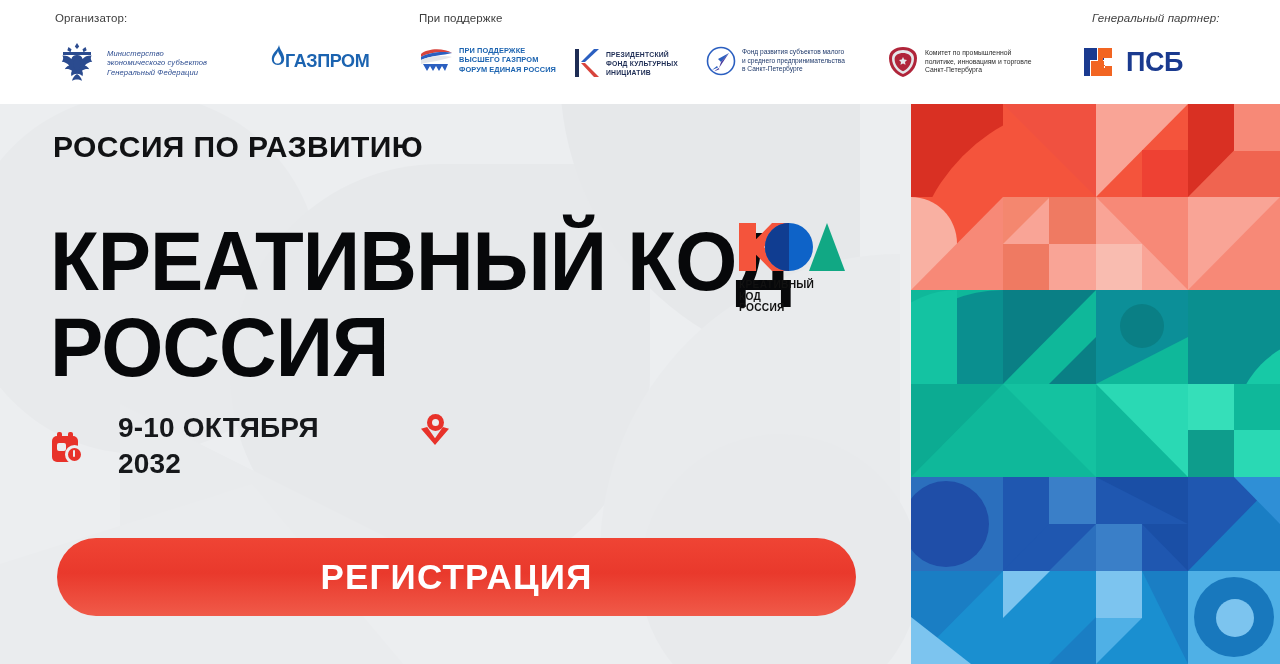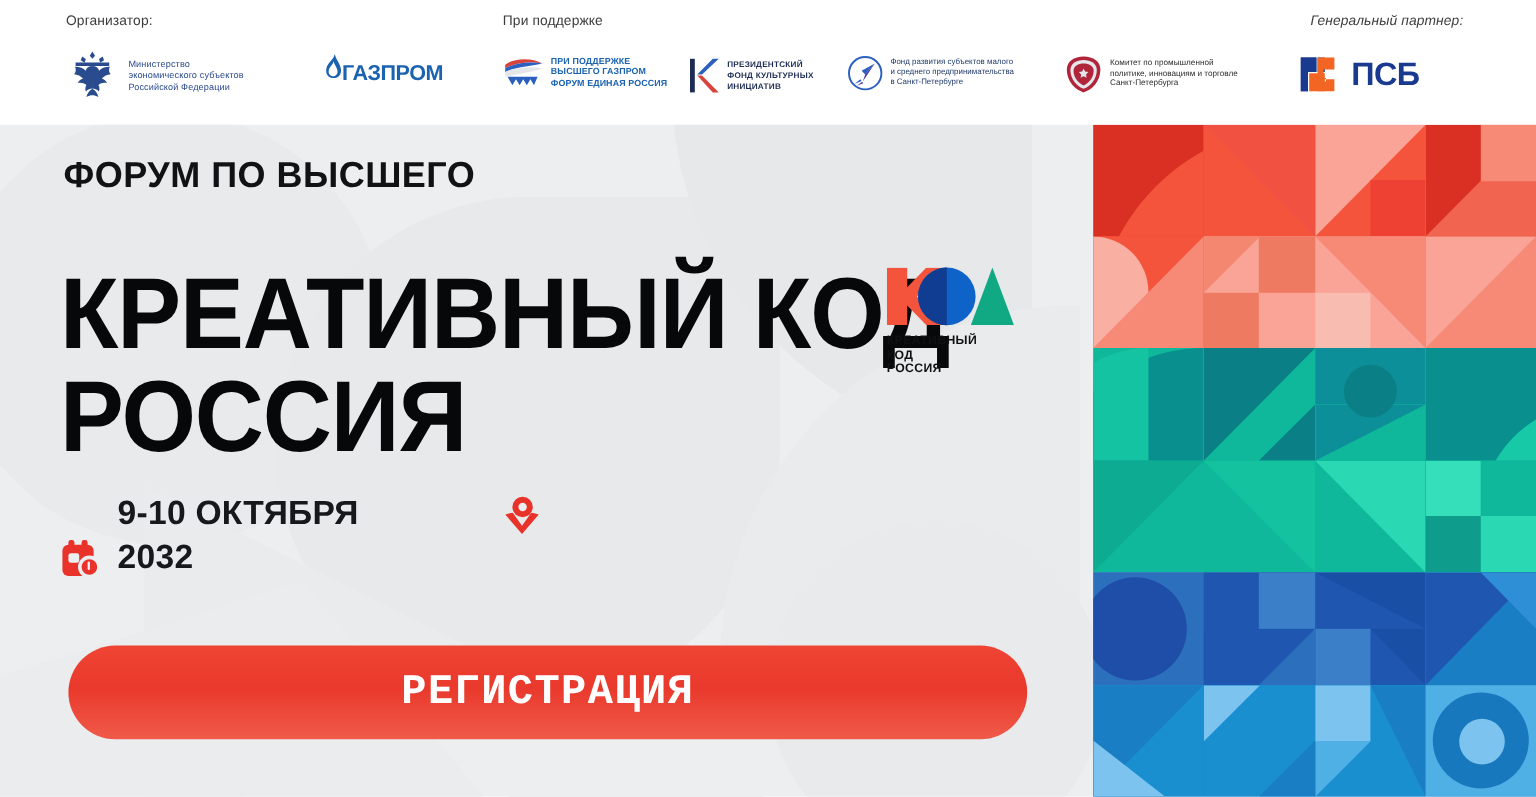--- a/index.html
+++ b/index.html
@@ -18,21 +18,21 @@
   .lbl-org{ left:55px;  top:12px; }
   .lbl-sup{ left:419px; top:12px; }
   .lbl-gen{ left:1092px; top:12px;font-style:italic; }
 
   .logo{ position:absolute; display:flex; align-items:center; }
 
   
   .l-minec{ left:54px; top:40px; }
   .minec-emblem{ width:46px; height:46px; position:relative; flex:0 0 auto; }
   .minec-txt{ margin-left:7px; font-size:7.6px; line-height:9.6px; color:#2b4b8f;
-              letter-spacing:.1px; white-space:nowrap; }
+              letter-spacing:.1px; white-space:nowrap;font-style:italic; }
 
   
   .l-gazprom{ left:262px; top:44px; }
   .gz-flame{ position:relative; width:30px; height:34px; flex:0 0 auto; }
   .gz-word{ font-size:18px; font-weight:bold; color:#1b63b0; letter-spacing:-.4px;
             margin-left:-7px; }
 
   
   .l-er{ left:420px; top:46px; }
   .er-mark{ width:34px; height:28px; position:relative; flex:0 0 auto; }
@@ -85,21 +85,21 @@
           border-radius:50%; background:#0e63c8; }
   .kkr-o::after{ content:""; position:absolute; left:0; top:0; width:24px; height:48px;
           border-radius:48px 0 0 48px; background:#103d91; }
   .kkr-d{ position:absolute; left:70px; top:0; width:36px; height:48px;
           background:#11a884; clip-path:polygon(50% 0,100% 100%,0 100%); }
   .kkr-text{ position:absolute; left:0; top:56px; font-size:10.2px; font-weight:800;
              line-height:11.5px; color:#111; letter-spacing:.3px; }
 
   
   .meta{ position:absolute; left:0; top:306px; width:911px; height:110px; }
-  .meta-item{ position:absolute; display:flex; align-items:flex-end; }
+  .meta-item{ position:absolute; display:flex; align-items:center;gap:20px; }
   .mi-date{ left:52px; top:0; }
   .mi-place{ left:421px; top:0; }
   .meta-ico{ position:relative; flex:0 0 auto; margin-top:4px; }
   .meta-txt{ margin-left:14px; font-size:28px; font-weight:600; line-height:36px;
              color:#16181b; letter-spacing:.2px; white-space:nowrap; }
 
   
   .ico-cal{ width:32px; height:32px; }
   .ico-cal .cal-body{ position:absolute; left:0; top:4px; width:26px; height:26px;
       border-radius:5px; background:#e8322a; }
@@ -122,21 +122,21 @@
       border-radius:50%; background:#eceef0; }
   .ico-pin .pin-base{ position:absolute; left:0; top:13px; width:28px; height:18px;
       background:#e8322a;
       clip-path:polygon(0 10%,22% 0,50% 62%,78% 0,100% 10%,50% 100%); }
 
   
   .cta{ position:absolute; left:57px; top:434px; width:799px; height:78px;
         border-radius:40px; border:0; cursor:pointer; color:#fff;
         background:linear-gradient(180deg,#ef4434 0%,#e9392c 45%,#f05a49 100%);
         font-size:35px; font-weight:800; letter-spacing:1.2px;
-        font-family:Liberation Mono, monospace; }
+        font-family:Liberation Sans, sans-serif; }
 
   
   .pattern{ position:absolute; left:911px; top:104px; width:369px; height:560px;
             overflow:hidden; }
   .prow{ position:absolute; left:0; width:369px; }
   .pr-red{   top:0;   height:186px; }
   .pr-green{ top:186px; height:187px; }
   .pr-blue{  top:373px; height:187px; }
   .cell{ position:absolute; overflow:hidden; }
   .cell > b{ position:absolute; display:block; }
@@ -172,21 +172,21 @@
               <path d="M23 15 c-3 0-5 1.6-5.6 4 -2-2.4-5.4-3.6-9-3.4 1.2 2 1 4.4-.6 6.2 2.8 .2 5.6 1.6 7.4 3.6 -2 .6-3.6 2-4.4 3.8 2.6-.6 5.2 0 7.2 1.6 -1 1.6-1.2 3.6-.4 5.4 1.6-1.6 3.6-2.4 5.6-2.4v-18.8z"></path>
               <path d="M23 15 c3 0 5 1.6 5.6 4 2-2.4 5.4-3.6 9-3.4 -1.2 2-1 4.4 .6 6.2 -2.8 .2-5.6 1.6-7.4 3.6 2 .6 3.6 2 4.4 3.8 -2.6-.6-5.2 0-7.2 1.6 1 1.6 1.2 3.6 .4 5.4 -1.6-1.6-3.6-2.4-5.6-2.4v-18.8z"></path>
               <ellipse cx="23" cy="24" rx="3.6" ry="6.4"></ellipse>
               <path d="M23 34 c-2.6 1.6-4.4 4-5 6.8 1.8-1 3.4-1.4 5-1.4 1.6 0 3.2 .4 5 1.4 -.6-2.8-2.4-5.2-5-6.8z"></path>
             </g>
           </svg>
         </span>
         <span class="minec-txt">
           <span>Министерство</span><br>
           <span>экономического субъектов</span><br>
-          <span>Российской Федерации</span>
+          <span>Генеральный Федерации</span>
         </span>
       </div>
 
       <div class="logo l-gazprom">
         <span class="gz-flame">
           <svg width="30" height="34" viewBox="0 0 30 34">
             <path d="M17 1 c-1 5-6 7-7 12 -1 5 2 8 6 8 4 0 7-3 6-8 -1-5-4-7-5-12z" fill="#1b63b0"></path>
             <path d="M16 7 c-.6 3-3.4 4.4-4 7.6 -.6 3 1.2 5 3.6 5 2.4 0 4.2-2 3.6-5 -.6-3-2.6-4.6-3.2-7.6z" fill="#fff"></path>
           </svg>
         </span>
@@ -280,21 +280,21 @@
       <i style="left:230px;top:60px;width:420px;height:420px;border-radius:50% 0 50% 50%;background:#e7e9eb;"></i>
       <i style="left:560px;top:-30px;width:300px;height:300px;border-radius:0 0 0 100%;background:#e6e8ea;"></i>
       <i style="left:600px;top:150px;width:300px;height:300px;border-radius:100% 0 0 0;background:#e9ebed;"></i>
       <i style="left:330px;top:190px;width:260px;height:260px;background:#e7e9eb;clip-path:polygon(50% 0,100% 50%,50% 100%,0 50%);"></i>
       <i style="left:120px;top:300px;width:300px;height:300px;background:#e9ebed;clip-path:polygon(0 0,100% 50%,0 100%);"></i>
       <i style="left:640px;top:330px;width:280px;height:280px;border-radius:50%;background:#e8eaec;"></i>
       <i style="left:0px;top:380px;width:420px;height:200px;background:#eaecee;clip-path:polygon(0 40%,60% 0,100% 100%,0 100%);"></i>
     </div>
 
     <div class="kicker">
-      <span>ФОРУМ ПО ВЫСШЕГО</span><br>
+      <span>РОССИЯ ПО РАЗВИТИЮ</span><br>
     </div>
 
     <div class="bigtitle">
       <span>КРЕАТИВНЫЙ КОД</span><br>
       <span>РОССИЯ</span>
     </div>
 
     <div class="kkr">
       <div class="kkr-shapes">
         <span class="kkr-k"></span>

